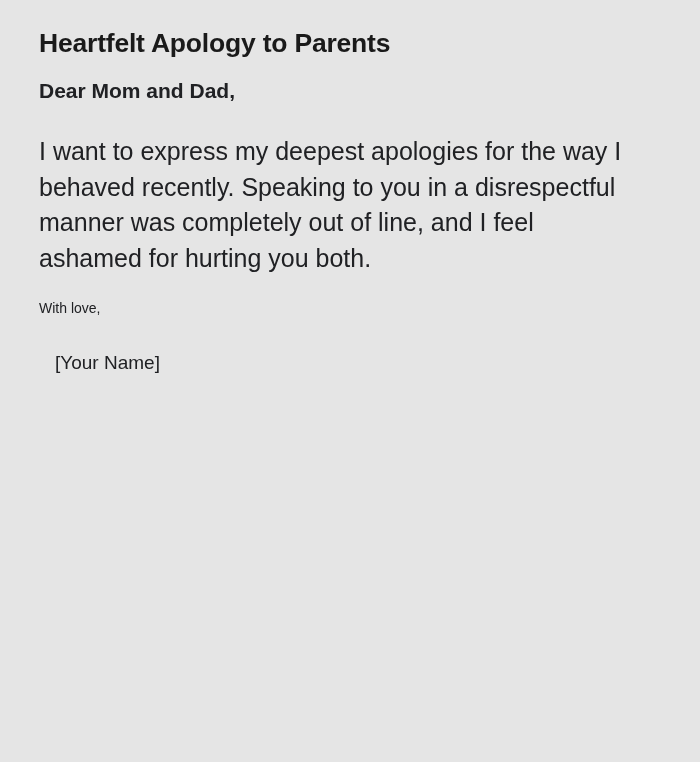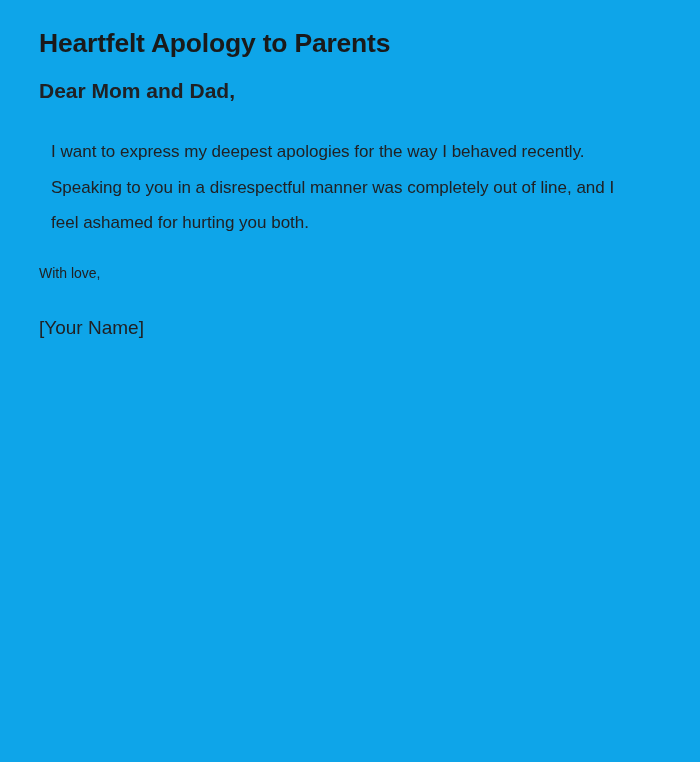--- a/index.html
+++ b/index.html
@@ -11,21 +11,21 @@
     height: 762px;
     background: #ffffff;
     font-family: "Liberation Sans", "DejaVu Sans", sans-serif;
     color: #202124;
     overflow: hidden;
   }
   .page {
     box-sizing: border-box;
     width: 700px;
     min-height: 762px;
-    background: #0ea5e9;
+    background: #e5e5e5;
     padding: 26px 58px 20px 39px;
   }
   .doc-title {
     font-size: 26.5px;
     font-weight: bold;
     line-height: 34px;
     letter-spacing: -0.2px;
     color: #1a1a1a;
     margin: 0 0 18px 0;
   }
@@ -36,37 +36,37 @@
     margin: 0 0 30px 0;
   }
   .salutation {
     font-size: 21px;
     line-height: 26px;
     color: #202124;
     margin: 0 0 30px 0;
     font-weight: bold;
   }
   .body-para {
-    font-size: 17px;
+    font-size: 25px;
     line-height: 35.5px;
     color: #202124;
-    margin: 0 0 19px 12px;
+    margin: 0 0 19px 0;
     max-width: 604px;
   }
   .closing-line {
     font-size: 14px;
     line-height: 26px;
     color: #202124;
     margin: 0 0 29px 0;
   }
   .signature-line {
     font-size: 19px;
     line-height: 26px;
     color: #202124;
-    margin: 0;
+    margin: 16px;
   }
 </style>
 </head>
 <body>
 
 <div class="page">
 
   <h1 class="doc-title">Heartfelt Apology to Parents</h1>
 
 

